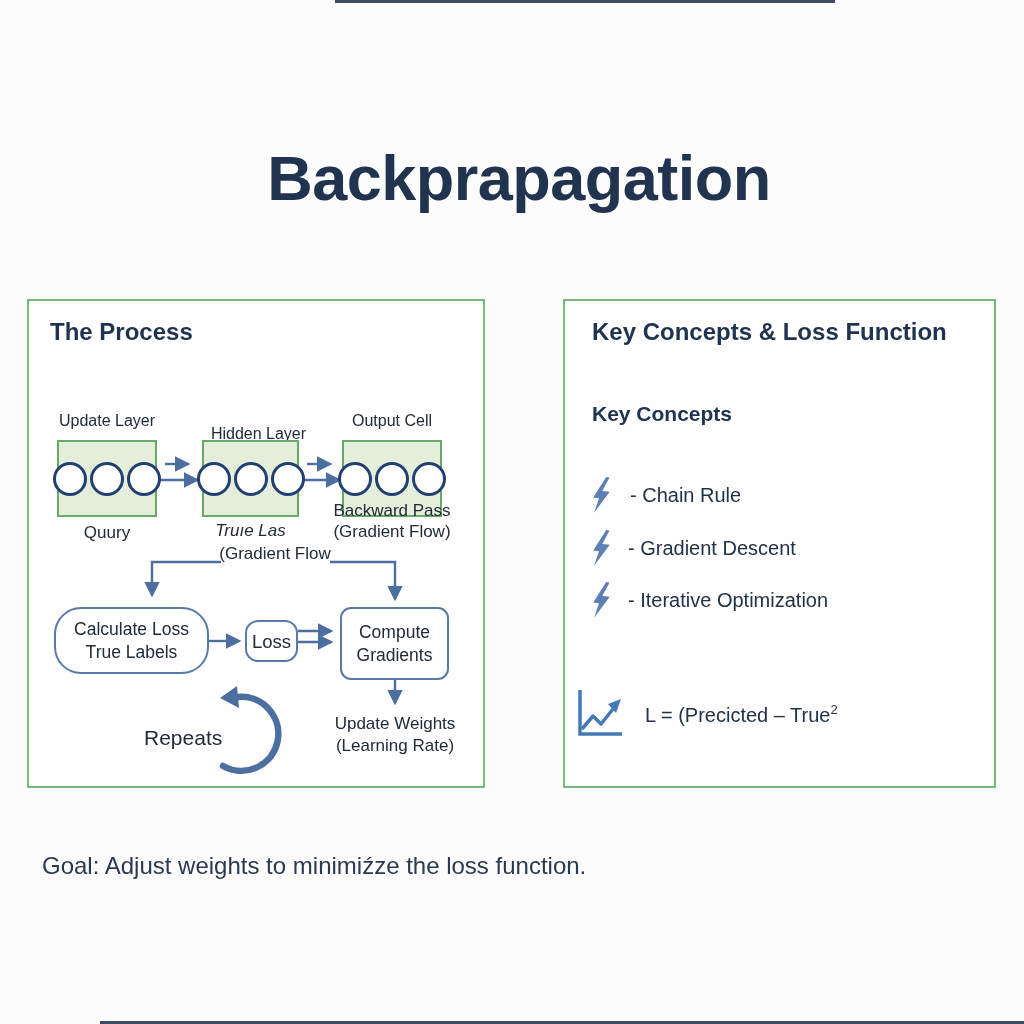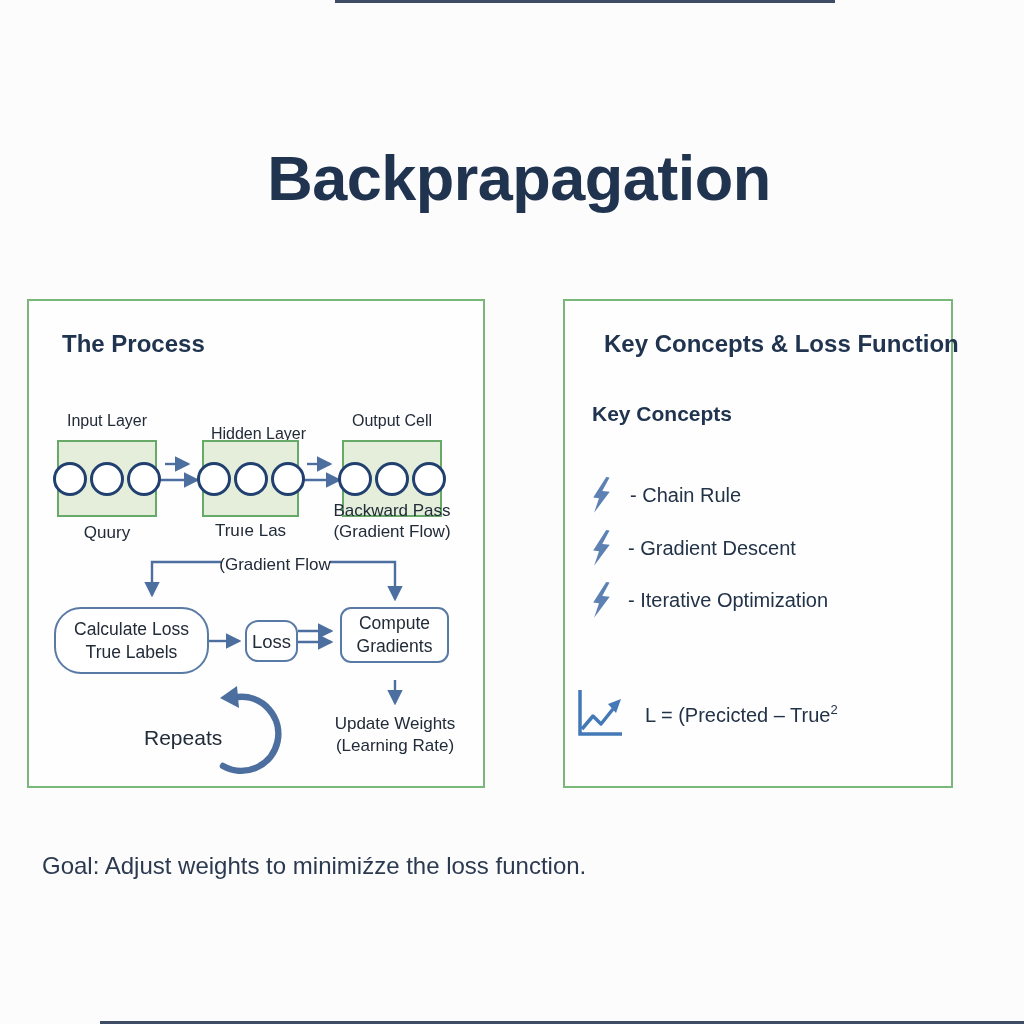--- a/index.html
+++ b/index.html
@@ -13,23 +13,23 @@
   .edge-line{position:absolute;height:3px;background:var(--edge-dark,#1c2e4a);opacity:.85;}
   .page-title{
     position:absolute;top:100px;left:0;width:1024px;text-align:center;
     font-size:63px;font-weight:700;color:var(--navy,#203450);letter-spacing:-.5px;padding-left:7px;
   }
   .panel{
     position:absolute;top:299px;height:489px;background:#fefefe;
     border:2px solid var(--panel-border,#7ab87a);box-sizing:border-box;
   }
   .panel.left{left:27px;width:458px;}
-  .panel.right{left:563px;width:390px;}
+  .panel.right{left:563px;width:433px;}
   .panel h2{
-    position:absolute;margin:12px;font-size:24px;font-weight:700;
+    position:absolute;margin:0;font-size:24px;font-weight:700;
     color:var(--navy,#203450);white-space:nowrap;
   }
   .panel h3{
     position:absolute;margin:0;font-size:21px;font-weight:700;
     color:var(--navy,#203450);white-space:nowrap;
   }
   
   .layer-label{position:absolute;font-size:16px;color:#222b38;text-align:center;}
   .neuron-box{
     position:absolute;top:139px;height:77px;box-sizing:border-box;
@@ -38,21 +38,21 @@
   }
   .circle{
     width:28px;height:28px;border-radius:50%;flex:0 0 auto;
     background:#fff;border:3px solid var(--circle-border,#21406f);box-sizing:content-box;
   }
   .sublabel{position:absolute;font-size:17px;color:#222b38;text-align:center;line-height:21px;}
   .flow-svg{position:absolute;left:0;top:0;width:458px;height:489px;pointer-events:none;}
   .flow-svg path{stroke:var(--arrow-blue,#4c6f9f);stroke-width:2.4;fill:none;}
   .gflow-label{
     position:absolute;top:243px;left:246px;transform:translateX(-50%);
-    font-size:17px;color:#222b38;white-space:nowrap;background:transparent;margin-top:11px;
+    font-size:17px;color:#222b38;white-space:nowrap;background:transparent;
   }
   .pbox{
     position:absolute;box-sizing:border-box;background:#fff;
     border:2px solid var(--box-border,#5a7aa6);border-radius:11px;
     display:flex;flex-direction:column;align-items:center;justify-content:center;
     font-size:17.5px;color:#222b38;line-height:23px;text-align:center;
   }
   .update-label{position:absolute;left:296px;top:412px;width:140px;text-align:center;
     font-size:17px;line-height:22px;color:#222b38;}
   .repeats-label{position:absolute;left:115px;top:425px;font-size:21px;color:#222b38;}
@@ -87,55 +87,55 @@
     <path d="M278 163 H301" marker-end="url(#ah)"></path>
     <path d="M270 179 H310" marker-end="url(#ah)"></path>
     <path d="M192 261 H123 V294" marker-end="url(#ah)"></path>
     <path d="M301 261 H366 V298" marker-end="url(#ah)"></path>
     <path d="M180 340 H210" marker-end="url(#ah)"></path>
     <path d="M269 330 H302" marker-end="url(#ah)"></path>
     <path d="M269 341 H302" marker-end="url(#ah)"></path>
     <path d="M366 379 V402" marker-end="url(#ah)"></path>
   </svg>
 
-  <div class="layer-label" style="left:28px;top:111px;width:100px;">Input Layer</div>
+  <div class="layer-label" style="left:28px;top:111px;width:100px;">Update Layer</div>
   <div class="layer-label" style="left:173px;top:124px;width:97px;margin-left:8px;">Hidden Layer</div>
   <div class="layer-label" style="left:313px;top:111px;width:100px;">Output Cell</div>
 
   <div class="neuron-box" style="left:28px;width:100px;">
     <span class="circle"></span>
     <span class="circle"></span>
     <span class="circle"></span>
   </div>
   <div class="neuron-box" style="left:173px;width:97px;">
     <span class="circle"></span>
     <span class="circle"></span>
     <span class="circle"></span>
   </div>
   <div class="neuron-box" style="left:313px;width:100px;">
     <span class="circle"></span>
     <span class="circle"></span>
     <span class="circle"></span>
   </div>
 
   <div class="sublabel" style="left:28px;top:221px;width:100px;">Quury</div>
-  <div class="sublabel" style="left:163px;top:219px;width:117px;">Truıe Las</div>
+  <div class="sublabel" style="left:163px;top:219px;width:117px;font-style:italic;">Truıe Las</div>
   <div class="sublabel" style="left:300px;top:199px;width:126px;">
     <div>Backward Pass</div>
     <div>(Gradient Flow)</div>
   </div>
 
   <div class="gflow-label">(Gradient Flow</div>
 
   <div class="pbox" style="left:25px;top:306px;width:155px;height:67px;border-radius:27px;">
     <div>Calculate Loss</div>
     <div>True Labels</div>
   </div>
   <div class="pbox" style="left:216px;top:319px;width:53px;height:42px;border-radius:13px;font-size:18.5px;">Loss</div>
-  <div class="pbox" style="left:311px;top:306px;width:109px;height:56px;">
+  <div class="pbox" style="left:311px;top:306px;width:109px;height:73px;">
     <div>Compute</div>
     <div>Gradients</div>
   </div>
 
   <div class="update-label">
     <div>Update Weights</div>
     <div>(Learning Rate)</div>
   </div>
 
   <div class="repeats-label">Repeats</div>

